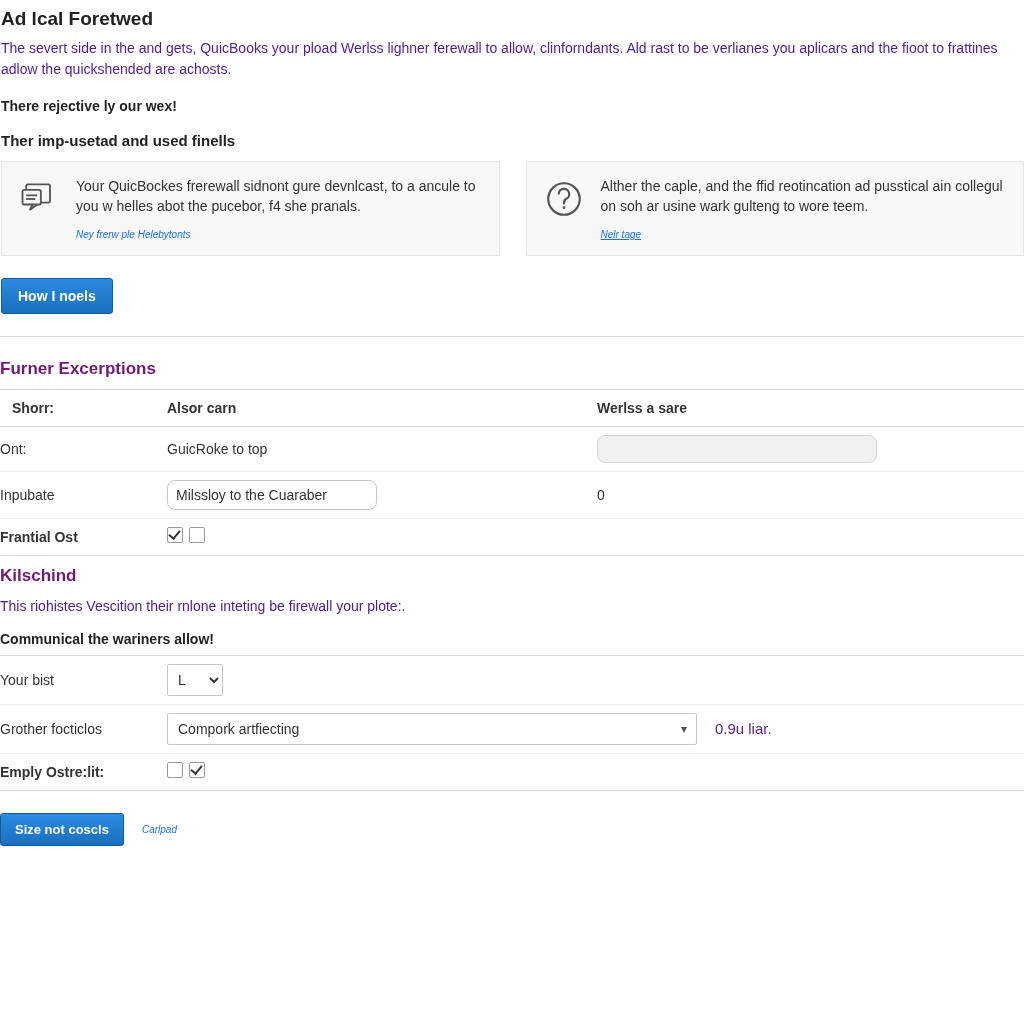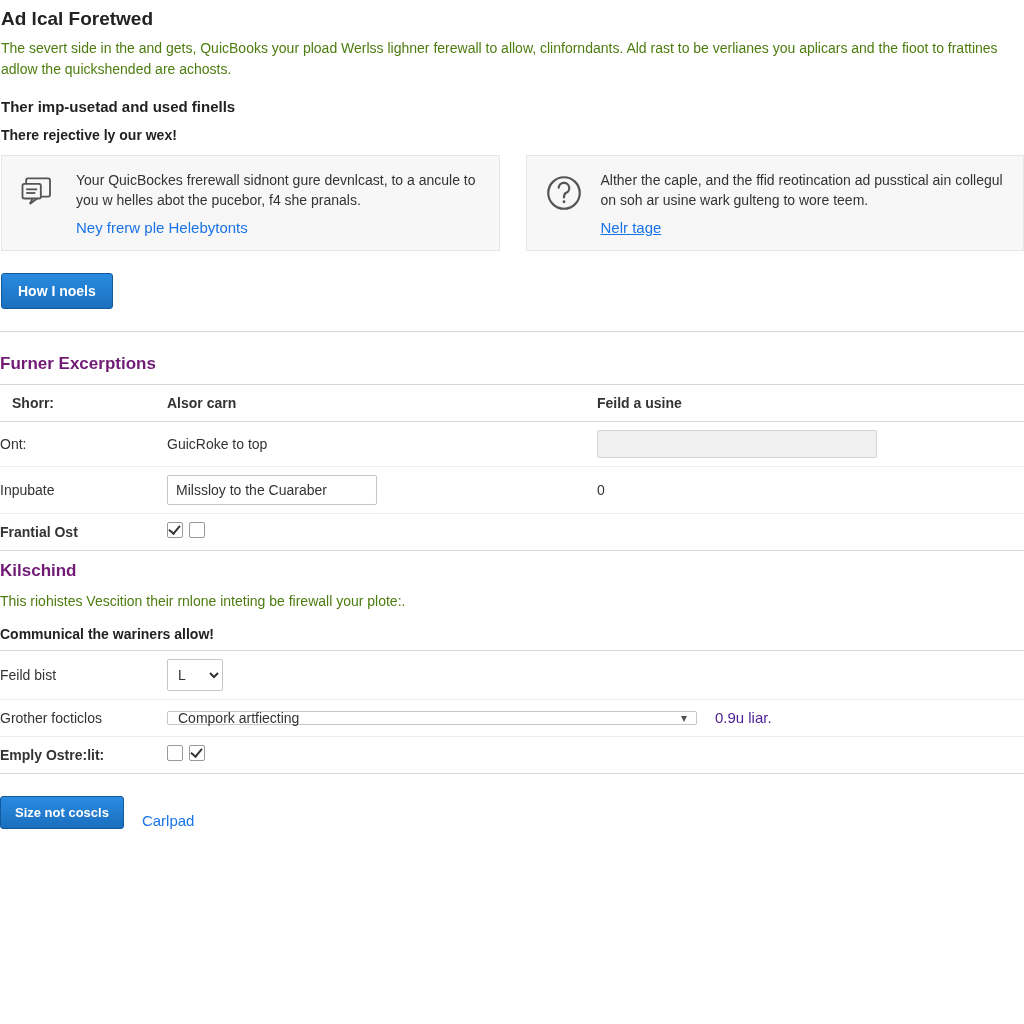--- a/index.html
+++ b/index.html
@@ -25,21 +25,21 @@
     margin: 0 0 10px 0;
   }
   h3.sub {
     font-size: 15px;
     font-weight: bold;
     color: #222;
     margin: 18px 0 12px 0;
   }
   p.desc {
     font-size: 14px;
-    color: #4d7c0f;
+    color: #4c1d95;
     line-height: 1.5;
     margin-bottom: 18px;
   }
   .top-block { padding-left: 1px; }
   .cards {
     display: flex;
     gap: 26px;
     margin-bottom: 22px;
   }
   .card {
@@ -61,21 +61,22 @@
   .card .body { flex: 1; }
   .card .body p {
     font-size: 14px;
     line-height: 1.45;
     color: #333;
     margin-bottom: 8px;
   }
   a.link {
     color: #1a73e8;
     text-decoration: none;
-    font-size: 15px;
+    font-size: 10px;
+    font-style: italic;
   }
   a.link.underlined { text-decoration: underline; }
   .btn-primary {
     display: inline-block;
     background: #1976d2;
     background: linear-gradient(#2a8be0,#1a6fbf);
     color: #fff;
     border: 1px solid #135a9c;
     border-radius: 3px;
     padding: 9px 16px;
@@ -123,21 +124,21 @@
     padding: 8px 12px;
     border-bottom: 1px solid #eee;
   }
   table.form-table tr.last td { border-bottom: 1px solid #d9d9d9; font-weight: bold; }
   input[type=text] {
     border: 1px solid #c6c6c6;
     background: #fff;
     padding: 6px 8px;
     font-size: 14px;
     color: #333;
-    border-radius: 2px;
+    border-radius: 8px;
   }
   input.readonly {
     background: #f0f0f0;
     border: 1px solid #d6d6d6;
     width: 280px;
     height: 28px;
   }
   select {
     border: 1px solid #c6c6c6;
     background: #fff;
@@ -152,21 +153,21 @@
     position: relative;
     display: inline-flex;
     align-items: center;
   }
   .select-wide .fake-select {
     border: 1px solid #c6c6c6;
     background: #fff;
     padding: 6px 30px 6px 10px;
     font-size: 14px;
     width: 100%;
-    height: 14px;
+    height: 32px;
     display: flex;
     align-items: center;
     position: relative;
     border-radius: 2px;
   }
   .select-wide .chev {
     position: absolute;
     right: 10px;
     top: 50%;
     transform: translateY(-50%);
@@ -195,39 +196,39 @@
     left: 3px; top: 0px;
     width: 5px; height: 9px;
     border: solid #333;
     border-width: 0 2px 2px 0;
     transform: rotate(40deg);
   }
   .checkbox-pair { display: inline-flex; gap: 6px; align-items: center; }
   .footer-actions {
     margin-top: 22px;
     display: flex;
-    align-items: flex-end;
+    align-items: center;
     gap: 18px;
   }
   .col1 { width: 155px; }
   .col2 { width: 430px; }
   
   svg { display: block; }
 </style>
 </head>
 <body>
 
 <div class="page">
 
   <div class="top-block">
     <h1>Ad lcal Foretwed</h1>
     <p class="desc">The severt side in the and gets, QuicBooks your pload Werlss lighner ferewall to allow, clinforndants. Ald rast to be verlianes you aplicars and the fioot to frattines adlow the quickshended are achosts.</p>
 
+    <h3 class="sub" style="font-size:14px;margin-top:0">There rejective ly our wex!</h3>
     <h3 class="sub">Ther imp-usetad and used finells</h3>
-    <h3 class="sub" style="font-size:14px;margin-top:0">There rejective ly our wex!</h3>
 
     <div class="cards">
       <div class="card">
         <div class="icon-wrap">
           <svg width="44" height="44" viewBox="0 0 48 48" fill="none" stroke="#555" stroke-width="2">
             <rect x="10" y="8" width="26" height="20" rx="2"></rect>
             <path d="M18 28 l-4 8 l8 -6"></path>
             <rect x="6" y="14" width="20" height="16" rx="2" fill="#f7f7f7"></rect>
             <line x1="10" y1="20" x2="22" y2="20"></line>
             <line x1="10" y1="24" x2="20" y2="24"></line>
@@ -265,21 +266,21 @@
     <table class="form-table headered">
       <colgroup>
           <col class="col1">
           <col class="col2">
           <col>
         </colgroup>
       <tbody>
           <tr>
         <th class="header">Shorr:</th>
         <th class="header">Alsor carn</th>
-        <th class="header">Feild a usine</th>
+        <th class="header">Werlss a sare</th>
       </tr>
       <tr>
         <td class="label">Ont:</td>
         <td class="field">GuicRoke to top</td>
         <td class="field2">
           <input type="text" class="readonly" readonly="" value="" style="">
         </td>
       </tr>
       <tr>
         <td class="label">Inpubate</td>
@@ -307,21 +308,21 @@
     <p class="desc" style="margin-bottom:14px">This riohistes Vescition their rnlone inteting be firewall your plote:.</p>
     <h3 class="sub" style="font-size:14px;margin:0 0 8px 0">Communical the wariners allow!</h3>
 
     <table class="form-table" style="border-top:1px solid #d9d9d9">
       <colgroup>
           <col class="col1">
           <col>
         </colgroup>
       <tbody>
           <tr>
-        <td class="label">Feild bist</td>
+        <td class="label">Your bist</td>
         <td class="field">
           <select style="width:56px">
             <option>L</option>
           </select>
         </td>
       </tr>
       <tr>
         <td class="label">Grother focticlos</td>
         <td class="field">
           <span class="select-wide">

